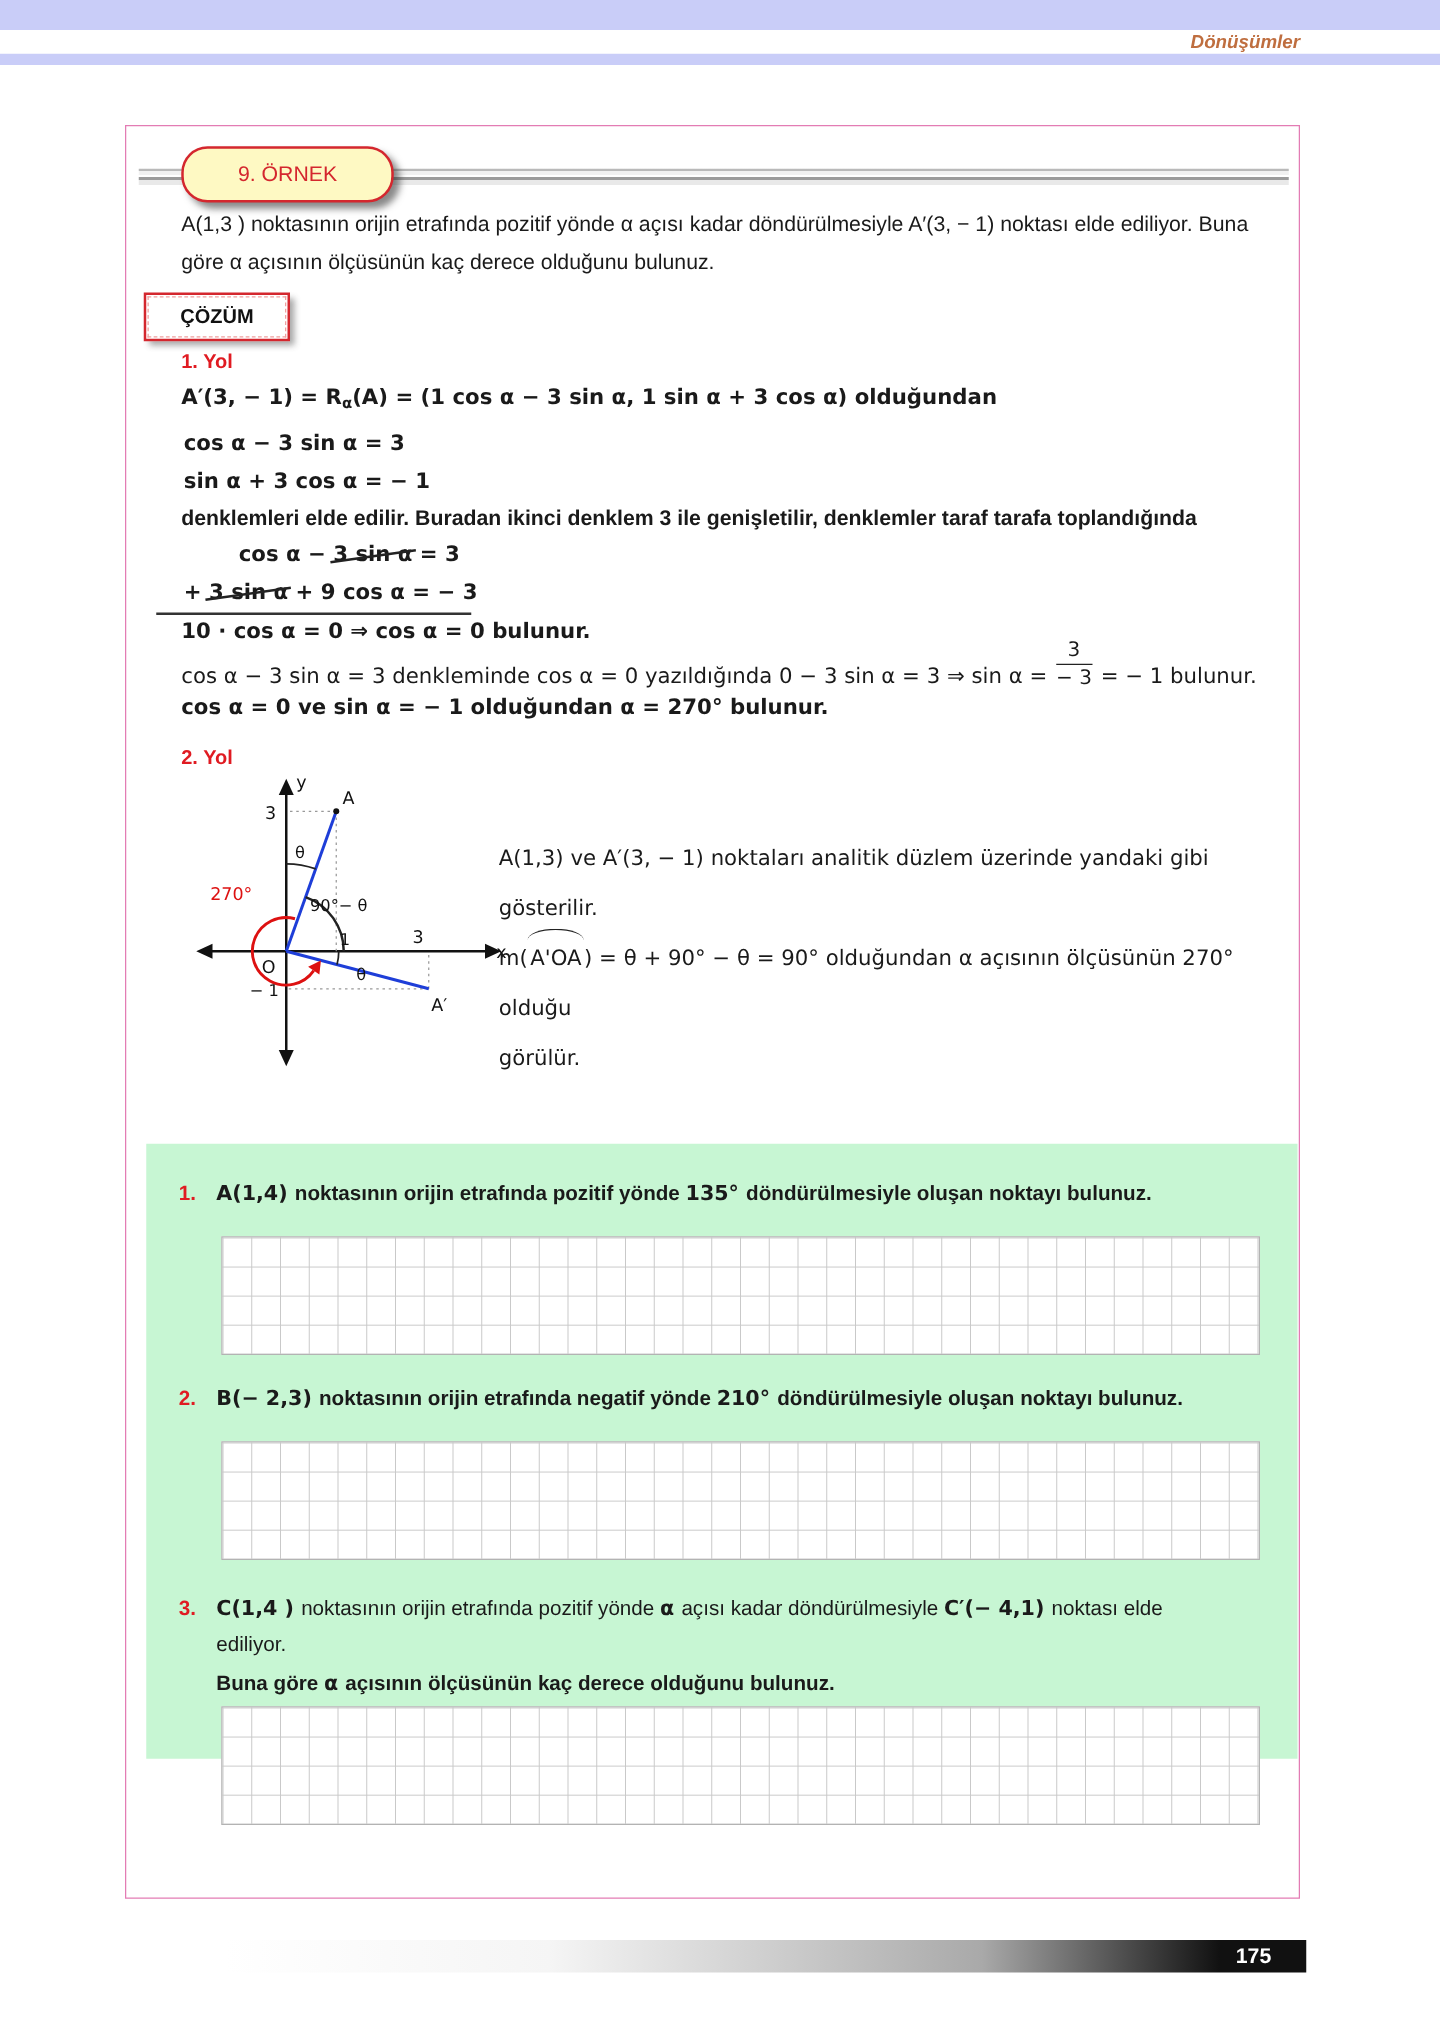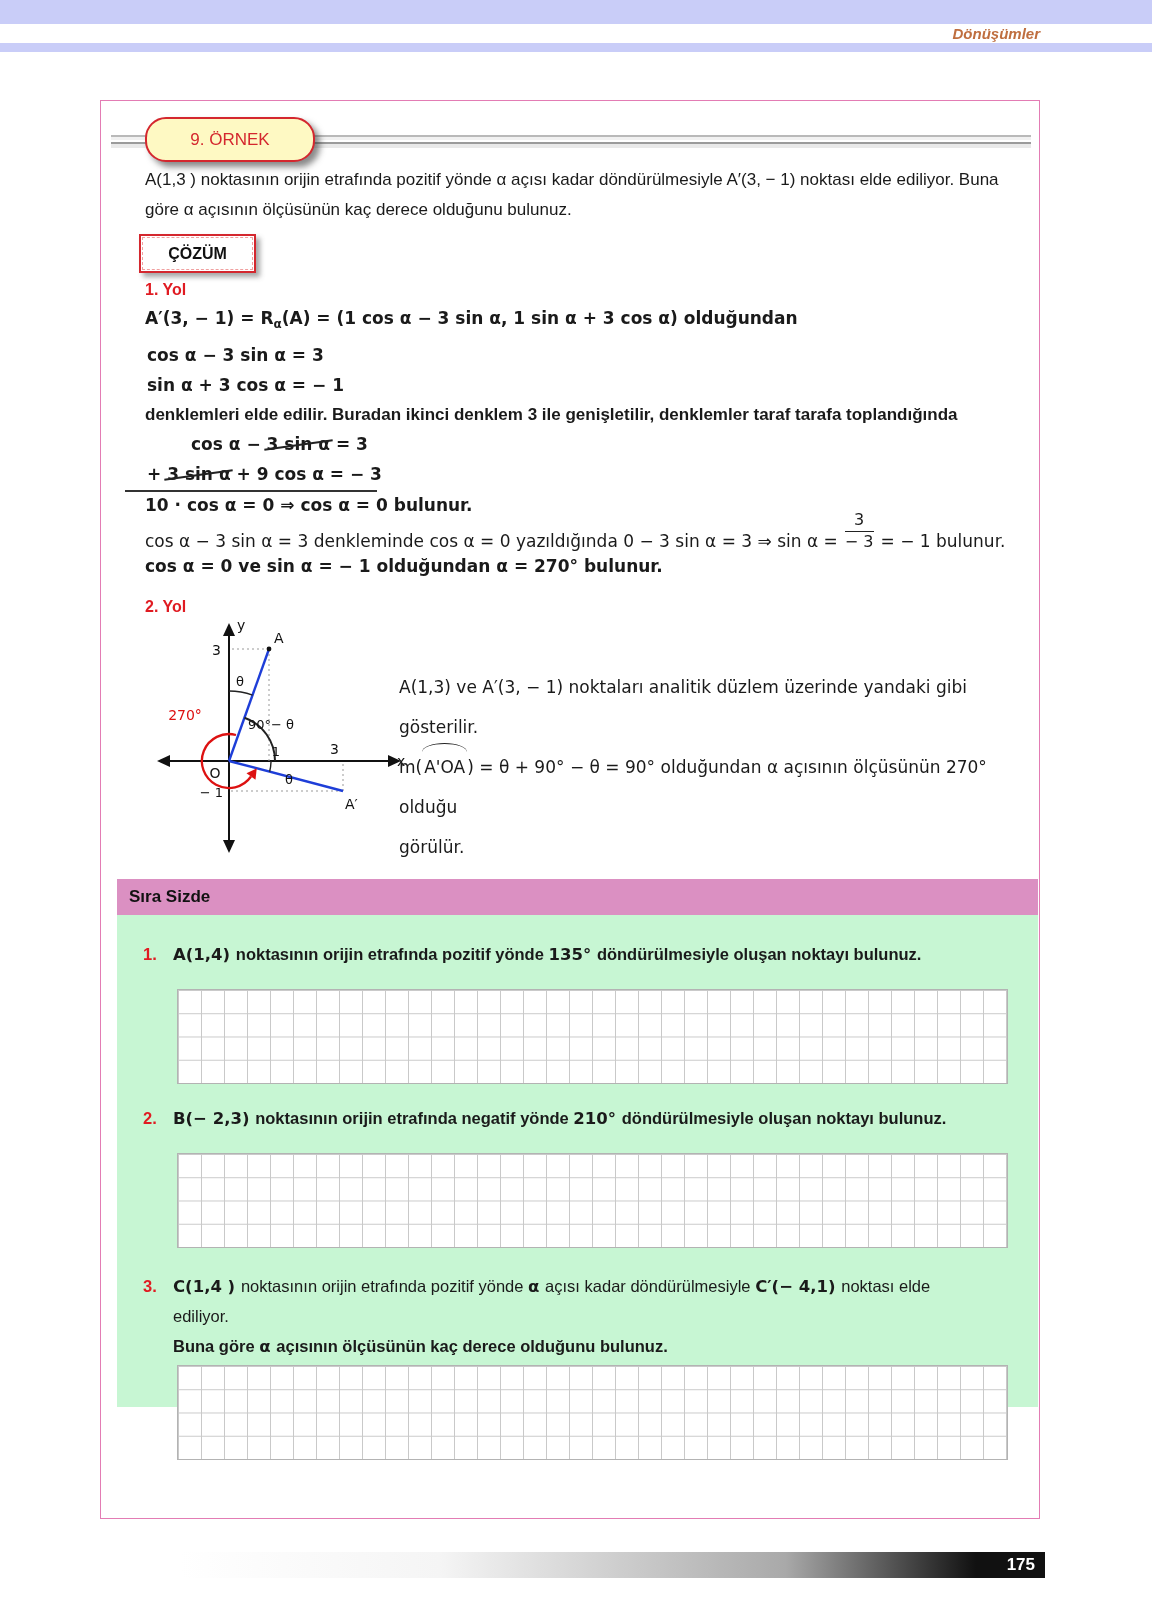--- a/index.html
+++ b/index.html
@@ -19,21 +19,21 @@
   .rule-band{position:absolute;left:10px;top:34px;width:920px;height:13px;
              background:linear-gradient(to bottom,#b9b9b9 0 2px,#f1f1f1 2px 5px,#ffffff 5px 7px,#9b9b9b 7px 9px,#e9e9e9 9px 13px);}
   .badge{position:absolute;left:44px;top:16px;width:166px;height:41px;background:#fef9c3;
          border:2.5px solid #d4272e;border-radius:21px;display:flex;align-items:center;justify-content:center;
          font-size:17px;font-weight:normal;color:#d4272e;box-shadow:5px 5px 6px rgba(40,40,40,.55);}
 
   .problem{position:absolute;left:44px;top:64px;width:880px;font-size:17px;line-height:30px;}
 
   .cozum{position:absolute;left:14px;top:133px;width:113px;height:35px;background:#fff;
          border:2px solid #d4272e;display:flex;align-items:center;justify-content:center;
-         font-size:16px;font-weight:bold;color:#111;box-shadow:4px 4px 5px rgba(60,60,60,.45);margin-left:24px;}
+         font-size:16px;font-weight:bold;color:#111;box-shadow:4px 4px 5px rgba(60,60,60,.45);}
   .cozum::after{content:"";position:absolute;inset:1px;border:1px dashed #f0a0a0;}
 
   .yol{position:absolute;left:44px;font-size:16px;font-weight:bold;color:#e01b22;}
   .eq{position:absolute;font-size:17px;white-space:nowrap;}
   .math,.eq{font-family:"DejaVu Sans","Liberation Sans",sans-serif;font-weight:bold;}
   .sub{font-size:0.7em;vertical-align:-0.3em;}
   .struck{position:relative;display:inline-block;}
   .struck::after{content:"";position:absolute;left:-3px;right:-3px;top:48%;height:1.8px;
                  background:#222;transform:rotate(-8deg);}
   .addrule{position:absolute;left:24px;top:389px;width:252px;height:2px;background:#333;}
@@ -62,21 +62,21 @@
   .bold{font-weight:bold;}
   .qcont{position:absolute;left:56px;white-space:nowrap;font-size:16.5px;}
   .grid{position:absolute;left:60px;width:829px;height:93px;background:#fff;border:1px solid #b3b3b3;
         background-image:linear-gradient(to right,#c9c9c9 1px,transparent 1px),
                          linear-gradient(to bottom,#c9c9c9 1px,transparent 1px);
         background-size:23px 23.25px;}
 
   .footerbar{position:absolute;left:180px;top:1552px;width:865px;height:26px;
              background:linear-gradient(to right,#ffffff,#f5f5f5 30%,#a9a9a9 70%,#111111 92%);
              display:flex;align-items:center;justify-content:flex-end;}
-  .pageno{color:#fff;font-weight:bold;font-size:17px;padding-right:10px;}
+  .pageno{color:#fff;font-weight:bold;font-size:17px;padding-right:28px;}
 
   svg text{font-family:"DejaVu Sans","Liberation Sans",sans-serif;}
 </style>
 </head>
 <body>
 
 <div class="page">
 
   <div class="topbar1"></div>
   <div class="topbar2"></div>
@@ -155,23 +155,20 @@
       <text x="142" y="171" font-size="13" fill="#111" text-anchor="middle">θ</text>
       <text x="38" y="107" font-size="14" fill="#dd1111" text-anchor="middle">270°</text>
     </svg>
 
     <div class="m2text">
       <div>A(1,3)  ve  A′(3, − 1)  noktaları analitik düzlem üzerinde yandaki gibi gösterilir.</div>
       <div><span>m(</span><span class="overarc">A'OA</span><span>) = θ + 90° − θ = 90°  olduğundan  α  açısının ölçüsünün  270°  olduğu</span></div>
       <div>görülür.</div>
     </div>
 
-    <div class="practicebar">
-      <span>Sıra Sizde</span>
-    </div>
 
     <div class="greenarea">
 
       <div class="q" style="top:30px;">
         <span class="qno">1.</span><span><span class="math">A(1,4) </span><span class="bold">noktasının orijin etrafında pozitif yönde </span><span class="math">135° </span><span class="bold">döndürülmesiyle oluşan noktayı bulunuz.</span></span>
       </div>
       <div class="grid" style="top:74px;"></div>
 
       <div class="q" style="top:194px;">
         <span class="qno">2.</span><span><span class="math">B(− 2,3) </span><span class="bold">noktasının orijin etrafında negatif yönde </span><span class="math">210° </span><span class="bold">döndürülmesiyle oluşan noktayı bulunuz.</span></span>

